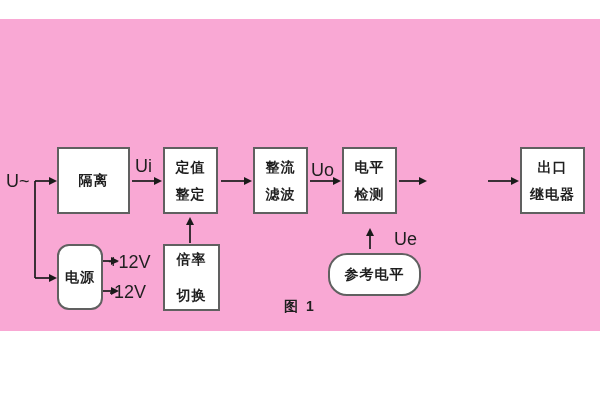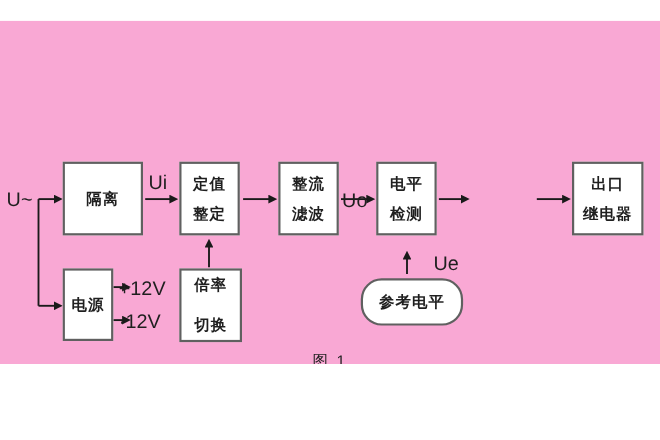--- a/index.html
+++ b/index.html
@@ -15,36 +15,36 @@
     text-align:center;white-space:nowrap;
   }
   
   #b-isolation   {left:57px;  top:128px; width:73px; height:67px;}
   #b-setting     {left:163px; top:128px; width:55px; height:67px;}
   #b-rectifier   {left:253px; top:128px; width:55px; height:67px;}
   #b-detection   {left:342px; top:128px; width:55px; height:67px;}
   #b-drive       {left:428px; top:128px; width:57px; height:67px;}
   #b-relay       {left:520px; top:128px; width:65px; height:67px;}
   
-  #b-power       {left:57px;  top:225px; width:46px; height:66px;}
+  #b-power       {left:57px;  top:225px; width:46px; height:66px;border-radius:12px;}
   #b-ratio       {left:163px; top:225px; width:57px; height:67px;justify-content:space-between;}
   #b-reference   {left:328px; top:234px; width:93px; height:43px;border-radius:19px;}
 
   .lbl{
     position:absolute;color:#1f1f1f;font-weight:400;font-size:18px;line-height:14px;
     white-space:nowrap;
   }
   #lbl-uin {left:6px;   top:155px;}
   #lbl-ui  {left:135px; top:140px;}
-  #lbl-uo  {left:311px; top:156px;}
+  #lbl-uo  {left:311px; top:144px;}
   #lbl-ue  {left:394px; top:213px;}
   #lbl-p12 {left:108px; top:236px;}
   #lbl-n12 {left:108px; top:266px;}
-  #caption {position:absolute;left:284px;top:301px;color:#1f1f1f;font-size:14px;
-            font-weight:400;letter-spacing:2px;}
+  #caption {position:absolute;left:284px;top:279px;color:#1f1f1f;font-size:14px;
+            font-weight:700;letter-spacing:2px;}
   #wires{position:absolute;left:0;top:0;width:600px;height:400px;}
 </style>
 </head>
 <body>
 
 <div id="canvas">
 
   <svg id="wires" viewBox="0 0 600 400" xmlns="http://www.w3.org/2000/svg">
     <defs>
       <marker id="arr" markerUnits="userSpaceOnUse" markerWidth="8" markerHeight="8" refX="1" refY="4" orient="auto">

